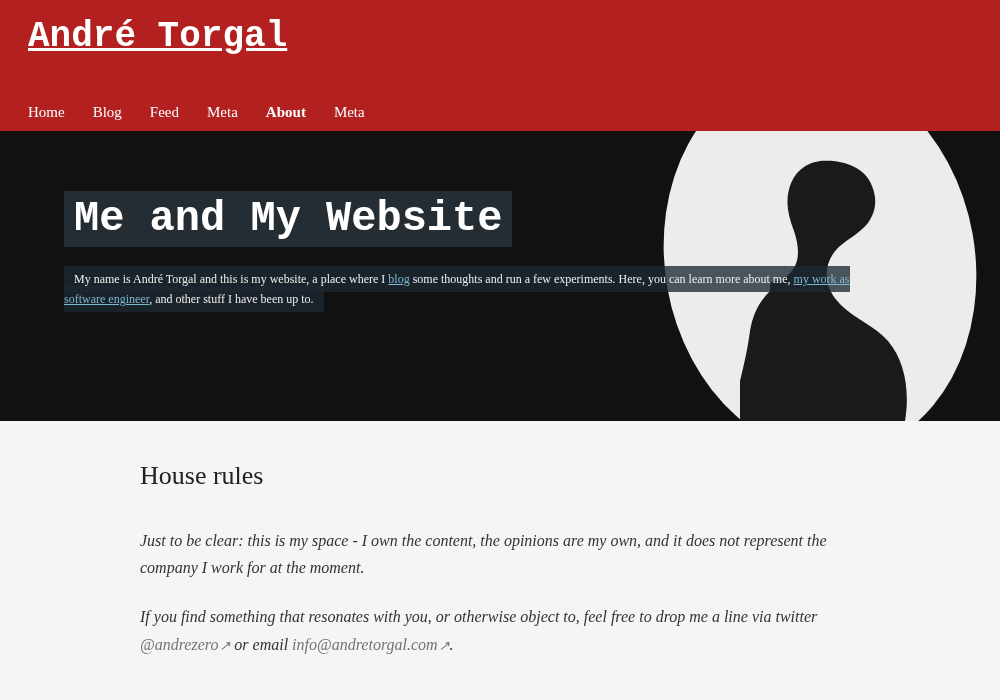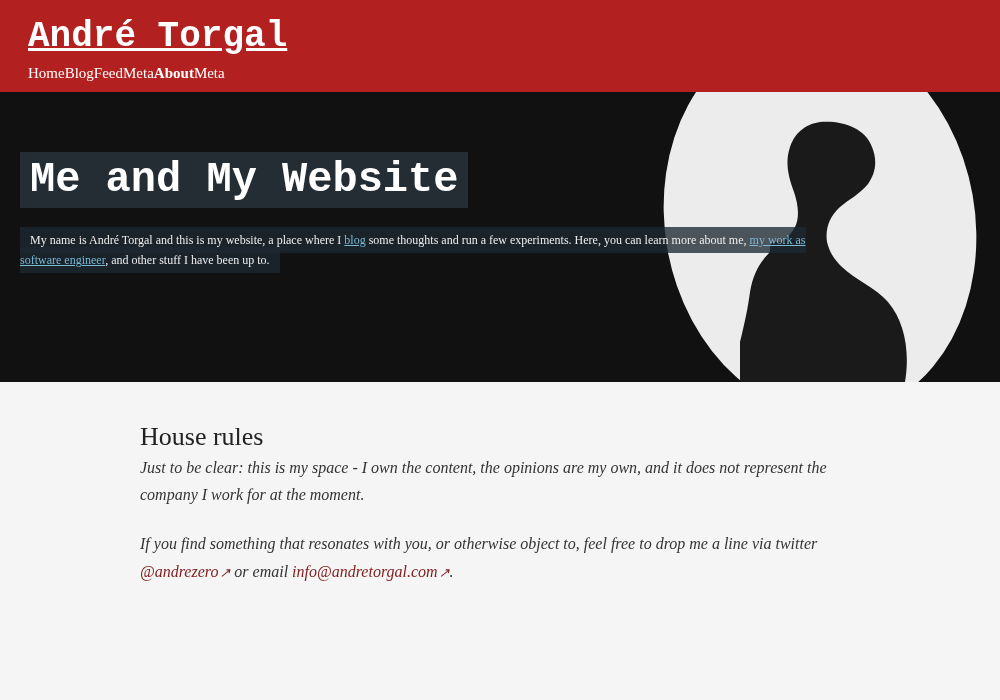--- a/index.html
+++ b/index.html
@@ -25,21 +25,23 @@
       font-family: 'Courier New', Courier, monospace;
       font-size: 36px;
       font-weight: bold;
       color: #fff;
       text-decoration: underline;
       display: inline-block;
     }
 
     #nav {
       display: flex;
+      gap: 28px;
       padding: 8px 0 10px 0;
+      margin-top: 39px;
     }
 
     .nav-item {
       color: #fff;
       font-family: Georgia, serif;
       font-size: 15px;
       text-decoration: none;
       cursor: pointer;
     }
 
@@ -66,20 +68,21 @@
       top: 0;
       width: 600px;
       height: 100%;
     }
 
     #hero-content {
       position: relative;
       z-index: 2;
       padding: 60px 0 0 20px;
       max-width: 840px;
+      margin-left: 44px;
     }
 
     #page-title {
       font-family: 'Courier New', Courier, monospace;
       font-size: 42px;
       font-weight: bold;
       color: #fff;
       background: rgba(40, 50, 60, 0.82);
       display: inline-block;
       padding: 4px 10px;
@@ -106,34 +109,34 @@
     #main {
       background: #f5f5f5;
       padding: 40px 140px 40px 140px;
     }
 
     #house-rules-title {
       font-family: Georgia, serif;
       font-size: 26px;
       font-weight: normal;
       color: #222;
-      margin-bottom: 2px;
+      margin-bottom: 36px;
     }
 
     .content-paragraph {
       font-family: Georgia, serif;
       font-size: 16px;
       color: #333;
       line-height: 1.7;
       margin-bottom: 22px;
       font-style: italic;
     }
 
     .content-paragraph a {
-      color: #7f1d1d;
+      color: #737373;
       text-decoration: none;
     }
 
     
     .ext-arrow::after {
       content: '↗';
       font-size: 13px;
       margin-left: 1px;
     }
   </style>

